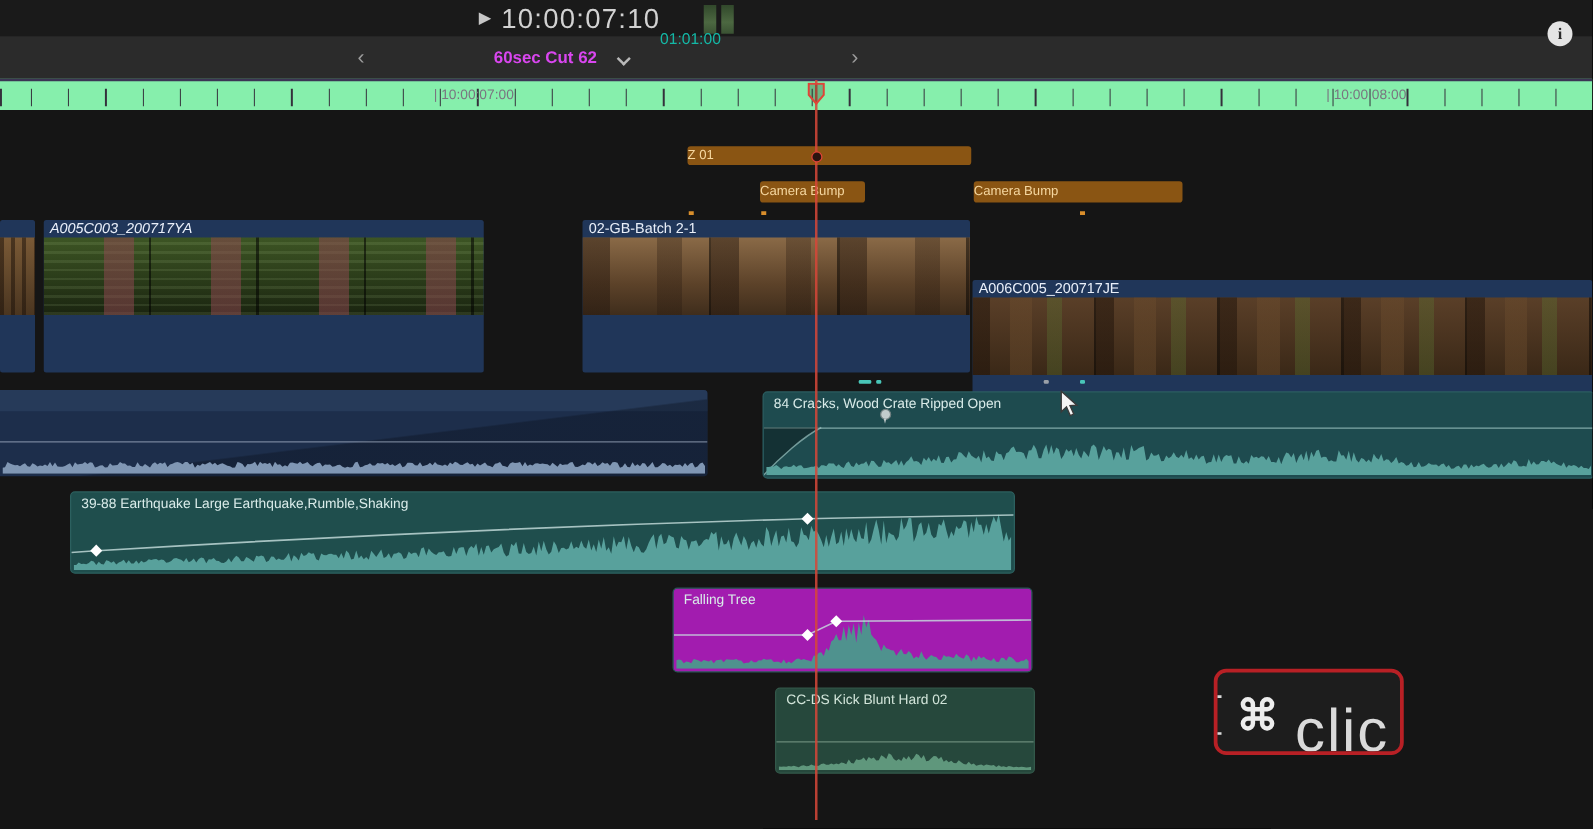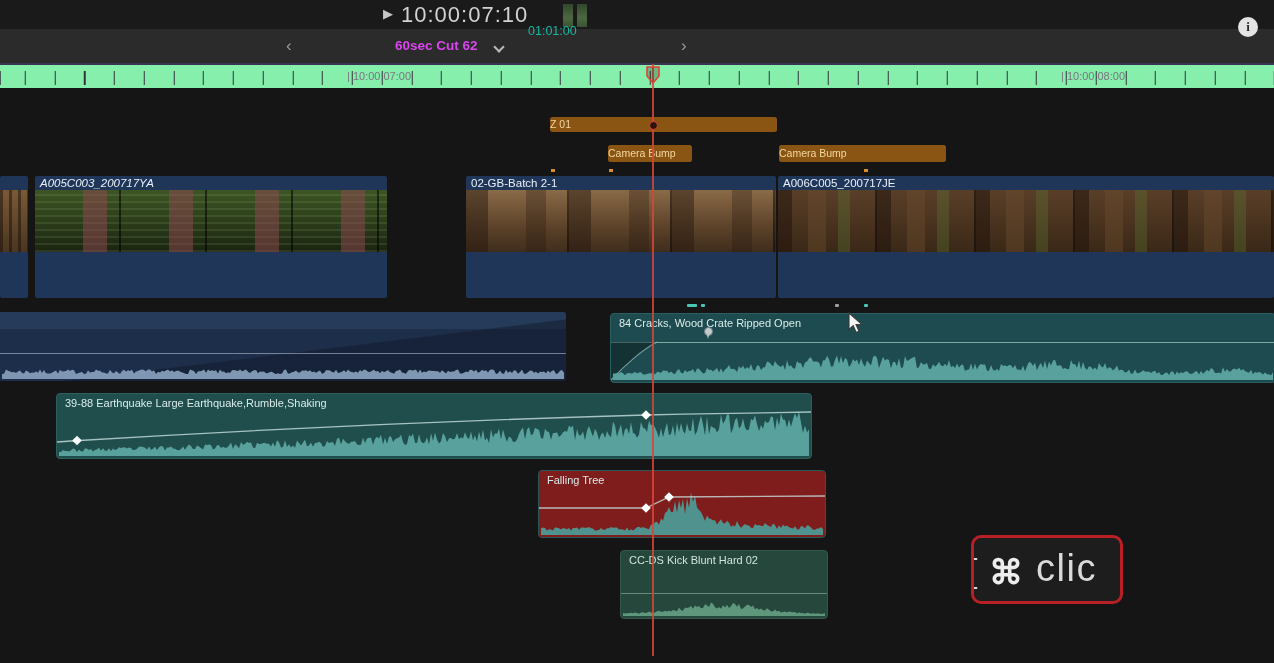--- a/index.html
+++ b/index.html
@@ -67,21 +67,21 @@
   #vclip-1 .thumbs { background:
       repeating-linear-gradient(90deg, transparent 0 84px, rgba(0,0,0,.55) 84px 86px),
       repeating-linear-gradient(90deg, transparent 0 48px, rgba(145,70,82,.50) 48px 72px, transparent 72px 86px),
       repeating-linear-gradient(0deg, rgba(205,235,170,.10) 0 2px, transparent 2px 7px),
       linear-gradient(180deg,#3d5524 0%,#2a3b19 55%,#1a2410 100%); }
   #vclip-2 { left:466px; width:310px; }
   #vclip-2 .thumbs { background:
       repeating-linear-gradient(90deg, transparent 0 101px, rgba(0,0,0,.5) 101px 103px),
       repeating-linear-gradient(90deg, rgba(35,22,14,.45) 0 22px, transparent 22px 60px, rgba(35,22,14,.30) 60px 80px, transparent 80px 103px),
       linear-gradient(180deg,#8a6a47 0%,#5c4229 60%,#3f2d1c 100%); }
-  #vclip-3 { left:778px; width:496px; }
+  #vclip-3 { left:778px; width:496px;margin-top:48px; }
   #vclip-3 .thumbs { background:
       repeating-linear-gradient(90deg, transparent 0 97px, rgba(0,0,0,.5) 97px 99px),
       repeating-linear-gradient(90deg, rgba(30,18,10,.5) 0 14px, transparent 14px 30px, rgba(110,78,46,.40) 30px 48px, transparent 48px 99px),
       repeating-linear-gradient(90deg, transparent 0 60px, rgba(92,122,52,.32) 60px 72px, transparent 72px 99px),
       linear-gradient(180deg,#5a3f28 0%,#3a2817 100%); }
   .sync-dash { top:304px; height:3px; background:#49c6b8; border-radius:1px; }
   .sync-dash.gray { background:#9aa0a8; }
 
   
   .aclip { border-radius:4px; overflow:hidden; }
@@ -98,34 +98,34 @@
 
   #aclip-cracks { left:610px; top:313px; width:666px; height:70px; background:#1e4b4f; border:1px solid #2b5e61; }
   #aclip-cracks .volline { position:absolute; left:0; top:28px; width:100%; height:1px; background:rgba(170,208,205,.7); }
   #keyframe-pin { position:absolute; left:93px; top:13px; width:9px; height:12px; }
   #keyframe-pin .head { position:absolute; left:0; top:0; width:9px; height:9px; border-radius:50%;
     background:#c3cccd; border:1px solid #6f7f80; }
   #keyframe-pin .tail { position:absolute; left:3px; top:8px; width:0; height:0;
     border-left:1.5px solid transparent; border-right:1.5px solid transparent; border-top:4px solid #c3cccd; }
 
   #aclip-quake { left:56px; top:393px; width:756px; height:66px; background:#1f4e4d; border:1px solid #2c605f; }
-  #aclip-tree  { left:538px; top:470px; width:288px; height:68px; background:#7f1d1d; border:1px solid #2a5757; }
+  #aclip-tree  { left:538px; top:470px; width:288px; height:68px; background:#a21caf; border:1px solid #2a5757; }
   #aclip-kick  { left:620px; top:550px; width:208px; height:69px; background:#26483c; border:1px solid #33584a; }
   #aclip-kick .volline { position:absolute; left:0; top:42px; width:100%; height:1px; background:rgba(160,192,172,.55); }
   #aclip-kick .alabel { color:#d2e5da; }
 
   
   #cursor { left:848px; top:312px; z-index:60; }
 
   
   #keystroke-overlay { left:971px; top:535px; width:152px; height:69px; background:#1d1d1d;
     border:3px solid #b82025; border-radius:10px; z-index:70; overflow:hidden; }
   #keystroke-partial { position:absolute; left:-6px; top:13px; font-size:34px; font-weight:300; color:#d9d9d9; }
   #keystroke-modifier { position:absolute; left:15px; top:14px; font-size:34px; font-weight:600; color:#ededed; }
-  #keystroke-keys { position:absolute; left:62px; top:9px; font-size:38px; font-weight:300;
+  #keystroke-keys { position:absolute; left:62px; top:20px; font-size:48px; font-weight:300;
     color:#dadada; letter-spacing:1.5px; }
 </style>
 </head>
 <body>
 
 <div id="stage">
 
   <div id="topbar" class="abs">
     <span id="play-icon" class="abs">▶</span>
     <span id="timecode" class="abs">10:00:07:10</span>

